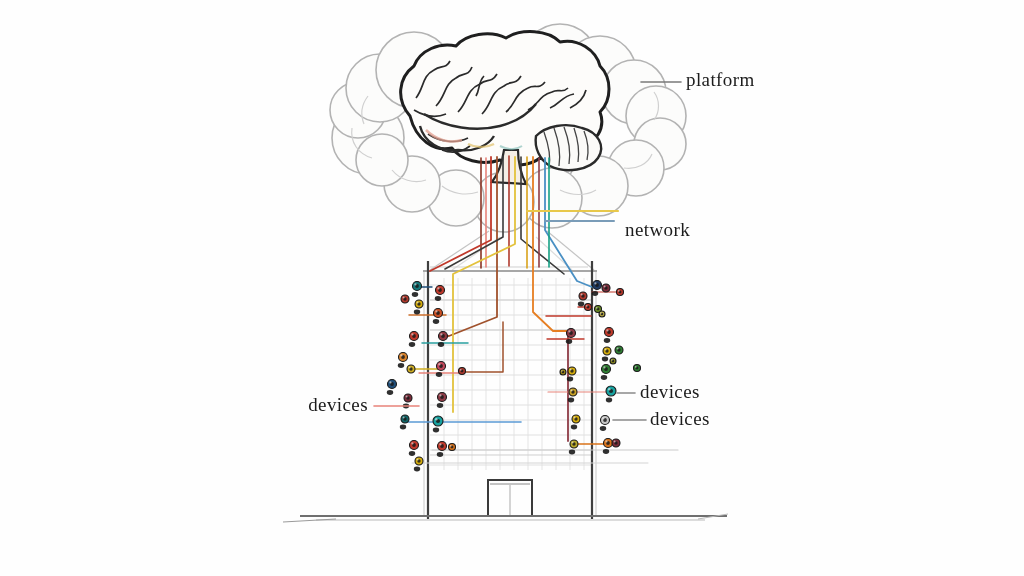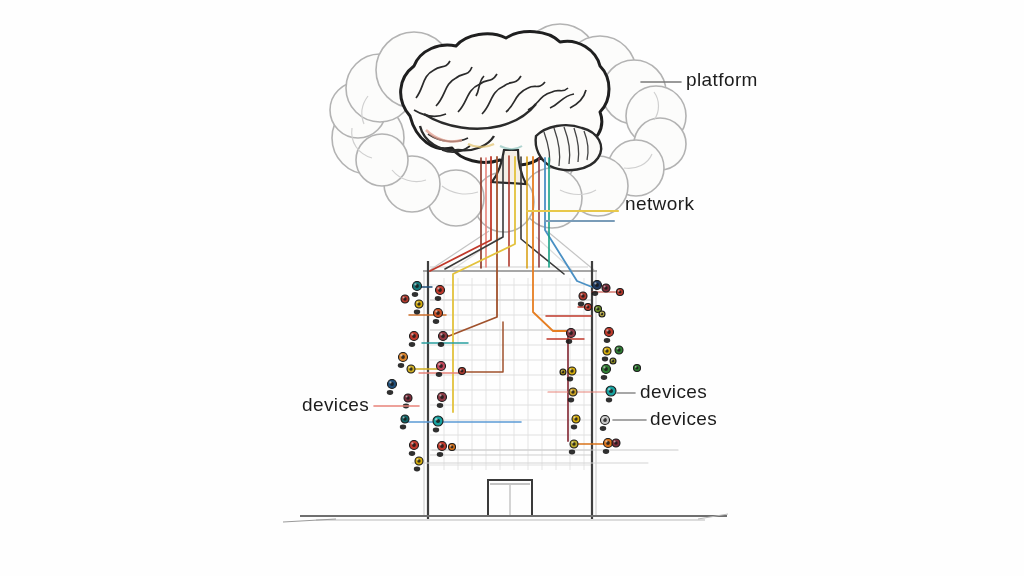--- a/index.html
+++ b/index.html
@@ -1,17 +1,17 @@
 <!DOCTYPE html>
 <html><head>
 <meta charset="utf-8">
 <style>
   html,body{margin:0;padding:0;background:#e9e9e9;}
   .stage{position:relative;width:1024px;height:576px;background:#fefefe;overflow:hidden;
-         font-family:Liberation Sans, sans-serif;}
+         font-family:Liberation Serif, serif;}
   .lbl{position:absolute;color:#1c1c1c;font-size:19px;letter-spacing:.4px;font-weight:500;
        white-space:nowrap;user-select:none;}
   svg{position:absolute;left:0;top:0;}
 </style>
 </head>
 <body>
 
 <div class="stage">
 
   <svg width="1024" height="576" viewBox="0 0 1024 576">
@@ -415,17 +415,17 @@
         <polyline points="641,82 681,82" fill="none" stroke="#7a7a7a" stroke-width="1.6" stroke-linecap="round"></polyline>
         <polyline points="527,211 618,211" fill="none" stroke="#e8c84a" stroke-width="2.2" stroke-linecap="round"></polyline>
         <polyline points="545,221 614,221" fill="none" stroke="#7a9cb8" stroke-width="2" stroke-linecap="round"></polyline>
         <polyline points="374,406 419,406" fill="none" stroke="#e8837a" stroke-width="1.6" stroke-linecap="round"></polyline>
         <polyline points="617,393 635,393" fill="none" stroke="#8a8a8a" stroke-width="1.6" stroke-linecap="round"></polyline>
         <polyline points="613,420 646,420" fill="none" stroke="#8a8a8a" stroke-width="1.6" stroke-linecap="round"></polyline>
       </g>
   </svg>
 
   <div class="lbl" style="left:686px;top:69px;">platform</div>
-  <div class="lbl" style="left:625px;top:193px;">network</div>
+  <div class="lbl" style="left:625px;top:219px;">network</div>
   <div class="lbl" style="left:302px;top:394px;width:66px;text-align:right;">devices</div>
   <div class="lbl" style="left:640px;top:381px;">devices</div>
   <div class="lbl" style="left:650px;top:408px;">devices</div>
 </div>
 
 </body></html>

